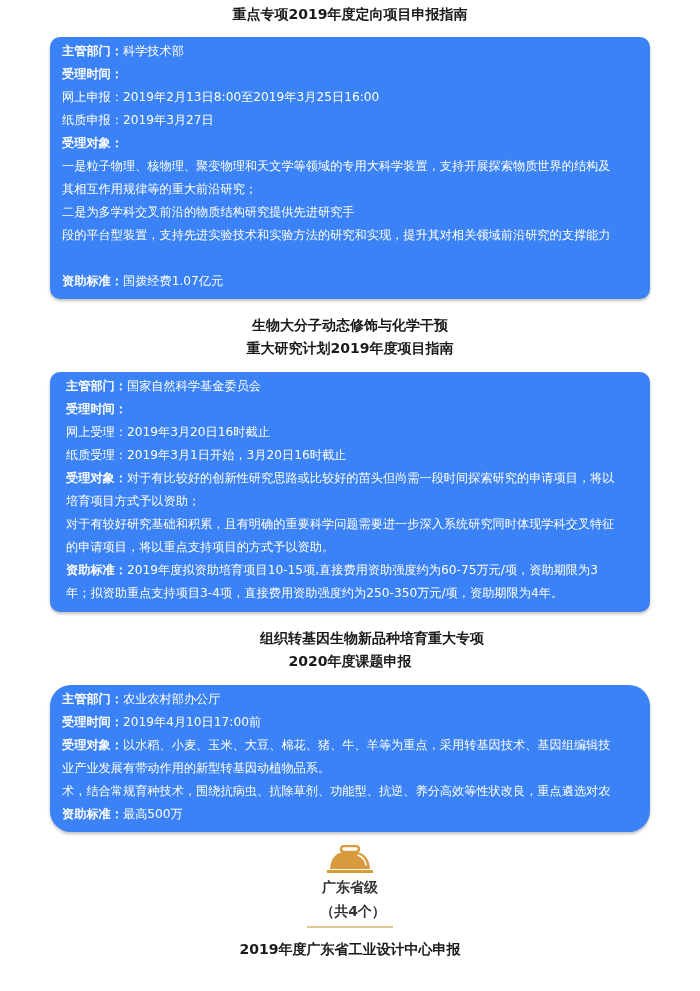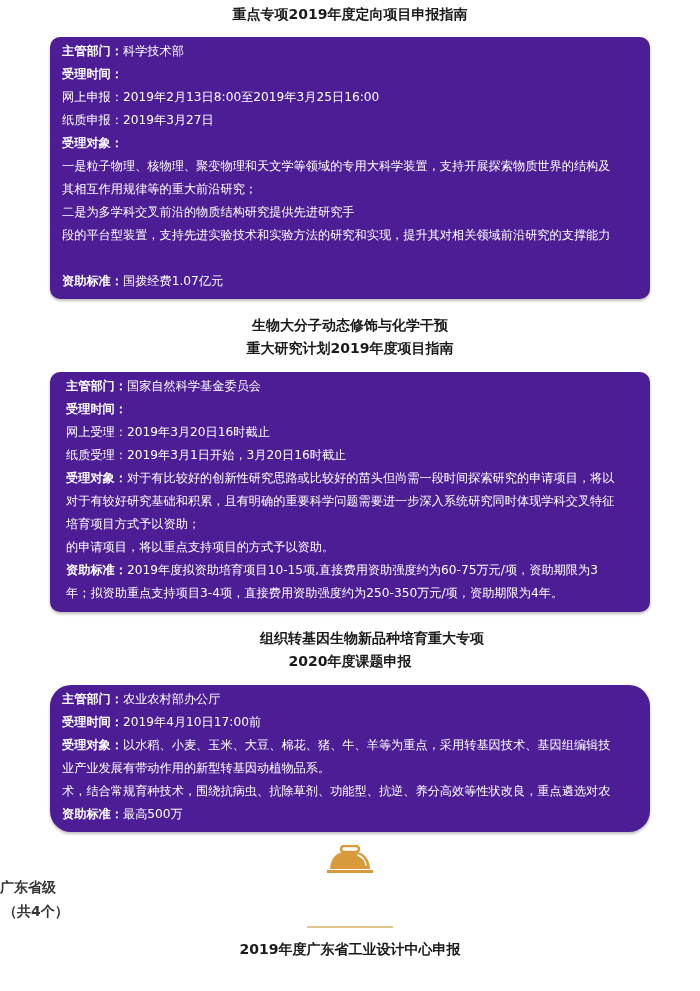--- a/index.html
+++ b/index.html
@@ -4,30 +4,30 @@
 <style>
   * { box-sizing: border-box; margin: 0; padding: 0; }
   html, body { width: 700px; height: 991px; background: #ffffff; overflow: hidden; }
   body { font-family: "DejaVu Sans", "Liberation Sans", sans-serif; color: #222; position: relative; }
   .title {
     position: absolute; left: 0; width: 700px; text-align: center;
     font-weight: bold; font-size: 14px; color: #1a1a1a; line-height: 23px;
   }
   .card {
     position: absolute; left: 50px; width: 600px;
-    background: #4c1d95; border-radius: 10px;
+    background: #3b82f6; border-radius: 10px;
     box-shadow: 0 2px 3px rgba(0,0,0,0.25);
     padding: 3px 12px 0 12px;
     color: #ffffff; font-size: 12.2px; line-height: 23px;
   }
   .card .line { white-space: nowrap; }
   .card b { font-weight: bold; }
   .spacer { height: 23px; }
   .icon-wrap { position: absolute; left: 325px; top: 845px; width: 50px; height: 30px; }
-  .sub { position: absolute; left: 0; width: 700px; font-weight: bold; font-size: 14px; color: #333; }
+  .sub { position: absolute; left: 0; width: 700px; text-align: center; font-weight: bold; font-size: 14px; color: #333; }
   .goldline { position: absolute; left: 307px; top: 926px; width: 86px; height: 2px; background: #e0c58e; }
 </style>
 </head>
 <body>
 
 <div class="title" style="top:3px;">重点专项2019年度定向项目申报指南</div>
 <div class="card" style="top:37px;height:262px;">
   <div class="line"><b>主管部门：</b><span>科学技术部</span></div>
   <div class="line"><b>受理时间：</b></div>
   <div class="line">网上申报：2019年2月13日8:00至2019年3月25日16:00</div>
@@ -42,22 +42,22 @@
 </div>
 
 <div class="title" style="top:314px;">生物大分子动态修饰与化学干预</div>
 <div class="title" style="top:337px;">重大研究计划2019年度项目指南</div>
 <div class="card" style="top:372px;height:240px;padding-left:16px;">
   <div class="line"><b>主管部门：</b><span>国家自然科学基金委员会</span></div>
   <div class="line"><b>受理时间：</b></div>
   <div class="line">网上受理：2019年3月20日16时截止</div>
   <div class="line">纸质受理：2019年3月1日开始，3月20日16时截止</div>
   <div class="line"><b>受理对象：</b><span>对于有比较好的创新性研究思路或比较好的苗头但尚需一段时间探索研究的申请项目，将以</span></div>
+  <div class="line">培育项目方式予以资助；</div>
   <div class="line">对于有较好研究基础和积累，且有明确的重要科学问题需要进一步深入系统研究同时体现学科交叉特征</div>
-  <div class="line">培育项目方式予以资助；</div>
   <div class="line">的申请项目，将以重点支持项目的方式予以资助。</div>
   <div class="line"><b>资助标准：</b><span>2019年度拟资助培育项目10-15项,直接费用资助强度约为60-75万元/项，资助期限为3</span></div>
   <div class="line">年；拟资助重点支持项目3-4项，直接费用资助强度约为250-350万元/项，资助期限为4年。</div>
 </div>
 
 <div class="title" style="top:627px;padding-left:44px;">组织转基因生物新品种培育重大专项</div>
 <div class="title" style="top:650px;">2020年度课题申报</div>
 <div class="card" style="top:685px;height:147px;border-radius:21px;">
   <div class="line"><b>主管部门：</b><span>农业农村部办公厅</span></div>
   <div class="line"><b>受理时间：</b><span>2019年4月10日17:00前</span></div>

